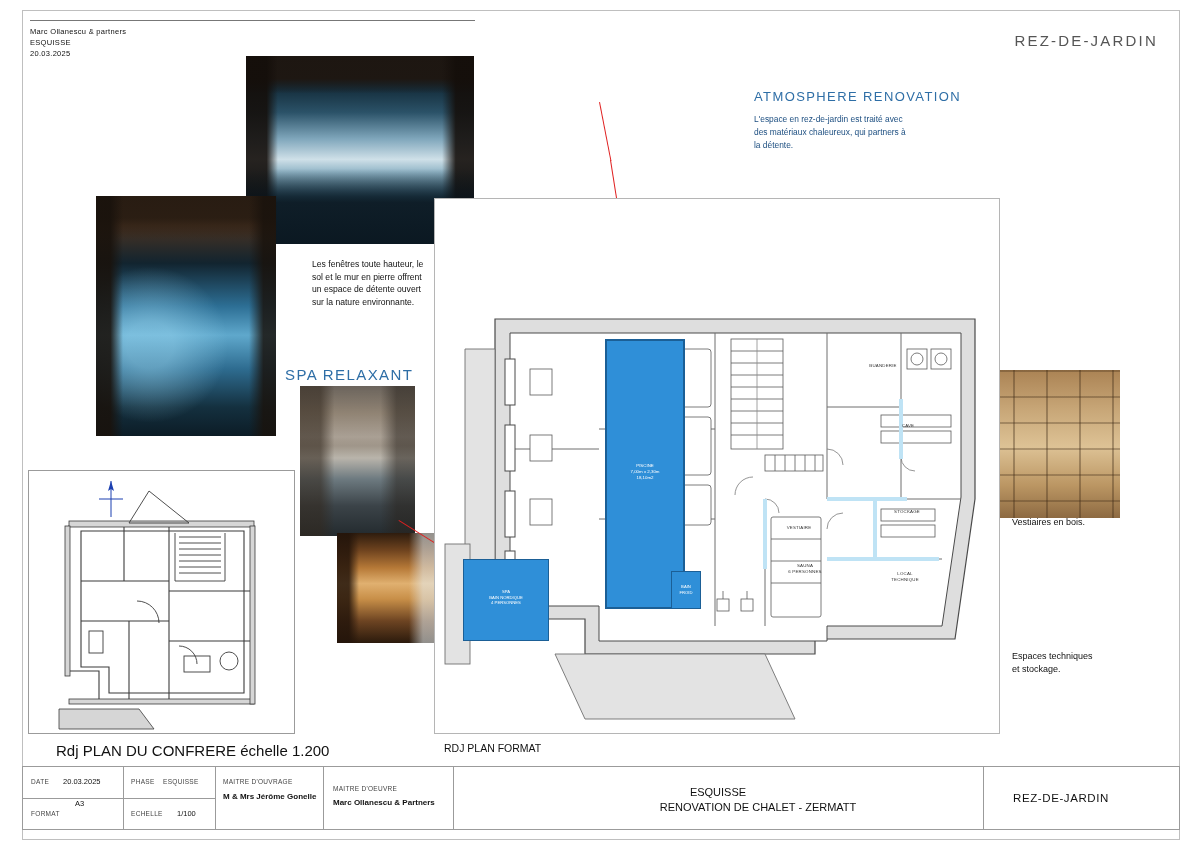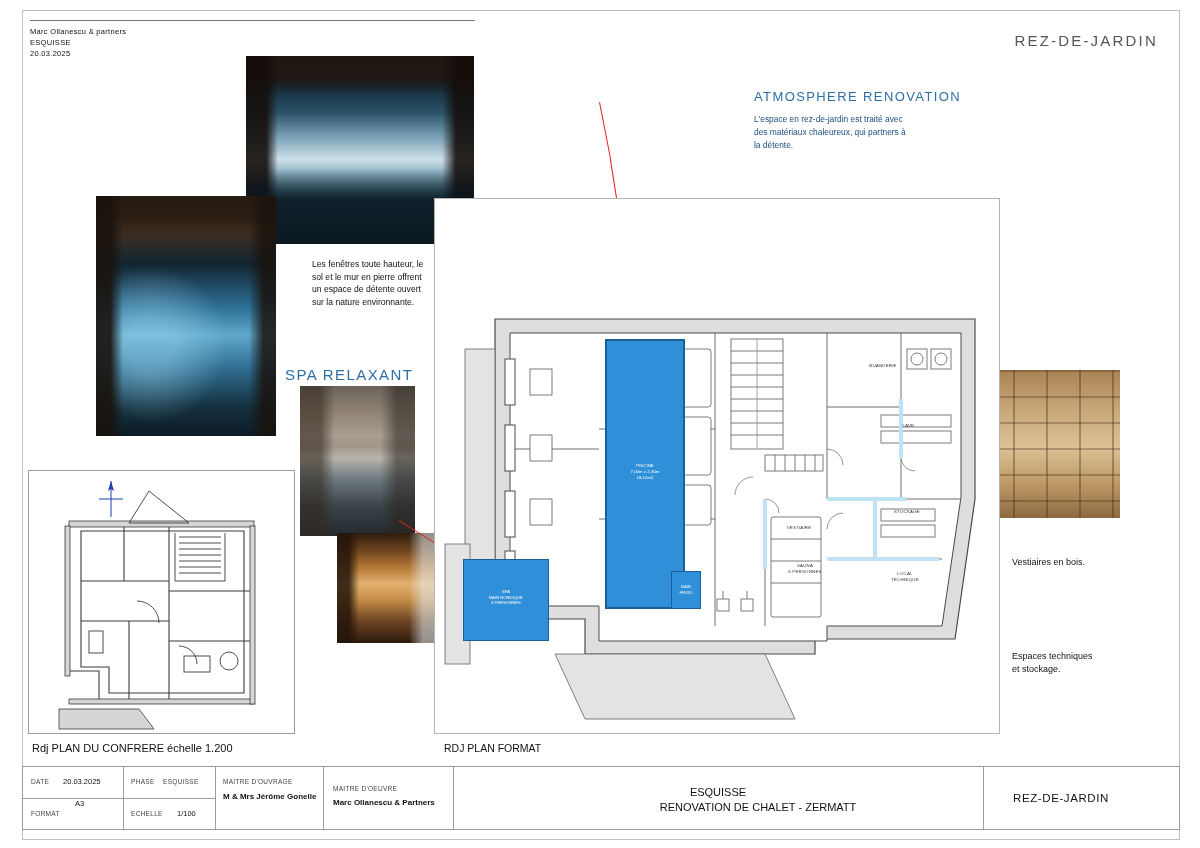--- a/index.html
+++ b/index.html
@@ -85,21 +85,21 @@
   .caption{position:absolute;font-size:9px;color:#111;line-height:13px;}
   .sec-title{position:absolute;color:#2e6ea6;letter-spacing:1.4px;}
   .sec-body{position:absolute;color:#1c4e80;font-size:8.4px;line-height:13px;}
 
   
   .lead{position:absolute;height:1px;background:#e02020;transform-origin:0 0;}
   .dot{position:absolute;width:4px;height:4px;border-radius:50%;background:#e02020;}
 
   
   .plan-old{position:absolute;left:28px;top:470px;width:265px;height:262px;border:1px solid #9b9b9b;background:#fff;}
-  .plan-old-label{position:absolute;left:16px;top:742px;font-size:11px;color:#111;padding-left:16px;}
+  .plan-old-label{position:absolute;left:40px;top:742px;font-size:15px;color:#111;padding-left:16px;}
   
   .plan-new{position:absolute;left:434px;top:198px;width:564px;height:534px;border:1px solid #b5b5b5;background:#fff;}
   .plan-new-label{position:absolute;left:444px;top:742px;font-size:10.5px;color:#111;}
 
   
   .titleblock{position:absolute;left:22px;top:766px;width:1156px;height:62px;border:1px solid #9b9b9b;}
   .tb-sub{position:absolute;font-size:6.5px;color:#444;letter-spacing:.3px;}
   .tb-val{position:absolute;font-size:7.5px;color:#111;}
   .tb-strong{position:absolute;font-size:8px;color:#111;font-weight:bold;}
   .tb-center{position:absolute;text-align:center;font-size:11px;color:#111;line-height:15px;}
@@ -153,21 +153,21 @@
   <div class="photo photo-5">
     <div class="ph-inner p5"></div>
   </div>
 
 
   <div class="annot" style="left:312px;top:258px;width:170px;white-space:pre-line;">Les fenêtres toute hauteur, le
 sol et le mur en pierre offrent
 un espace de détente ouvert
 sur la nature environnante.</div>
 
-  <div class="caption" style="left:1012px;top:556px;width:140px;">Vestiaires en bois.</div>
+  <div class="caption" style="left:1012px;top:516px;width:140px;">Vestiaires en bois.</div>
 
   <div class="caption" style="left:1012px;top:650px;width:140px;white-space:pre-line;">Espaces  techniques
 et stockage.</div>
 
   <div class="sec-title" style="left:285px;top:366px;font-size:15px;">SPA RELAXANT</div>
 
   <div class="sec-title" style="left:754px;top:89px;font-size:13px;">ATMOSPHERE  RENOVATION</div>
 
   <div class="sec-body" style="left:754px;top:113px;width:235px;white-space:pre-line;">L'espace en rez-de-jardin est traité avec
 des matériaux chaleureux, qui partners à

